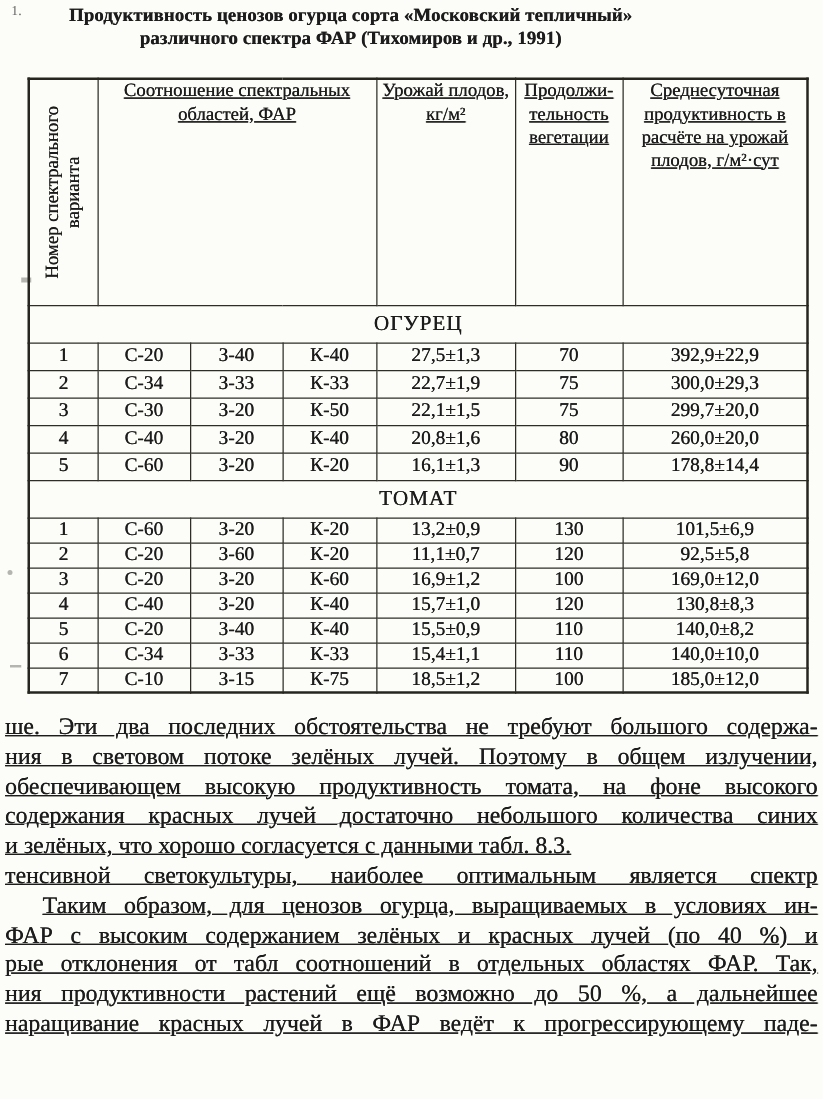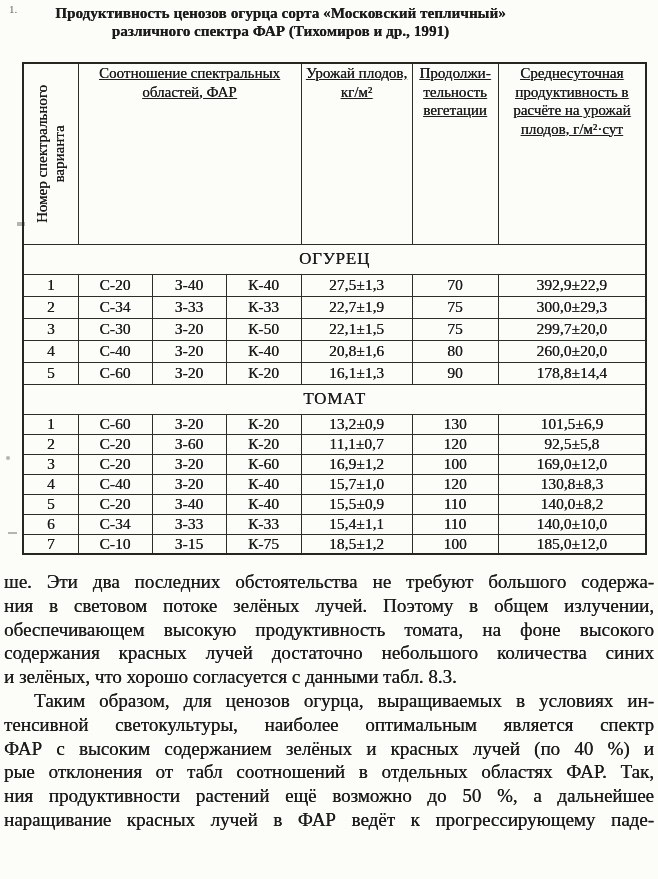--- a/index.html
+++ b/index.html
@@ -80,20 +80,21 @@
     line-height: 1;
     vertical-align: middle;
   }
   tr.data-row.cuc { height: 22px; }
   tr.data-row.tom { height: 20px; }
   .body-text {
     position: absolute;
     left: 4px; top: 570px;
     width: 650px;
     font-size: 19px;
+    text-decoration: underline;
   }
   .bline {
     height: 23.8px;
     line-height: 23.8px;
     text-align: justify;
     text-align-last: justify;
     white-space: nowrap;
   }
   .bline.no-just { text-align-last: left; }
 </style>
@@ -252,21 +253,21 @@
         </tr>
       </tbody>
   </table>
 
   <div class="body-text">
       <div class="bline">ше. Эти два последних обстоятельства не требуют большого содержа-</div>
       <div class="bline">ния в световом потоке зелёных лучей. Поэтому в общем излучении,</div>
       <div class="bline">обеспечивающем высокую продуктивность томата, на фоне высокого</div>
       <div class="bline">содержания красных лучей достаточно небольшого количества синих</div>
       <div class="bline no-just">и зелёных, что хорошо согласуется с данными табл. 8.3.</div>
+      <div class="bline">тенсивной светокультуры, наиболее оптимальным является спектр</div>
       <div class="bline" style="padding-left: 30px;">Таким образом, для ценозов огурца, выращиваемых в условиях ин-</div>
-      <div class="bline">тенсивной светокультуры, наиболее оптимальным является спектр</div>
       <div class="bline">ФАР с высоким содержанием зелёных и красных лучей (по 40 %) и</div>
       <div class="bline">рые отклонения от табл соотношений в отдельных областях ФАР. Так,</div>
       <div class="bline">ния продуктивности растений ещё возможно до 50 %, а дальнейшее</div>
       <div class="bline">наращивание красных лучей в ФАР ведёт к прогрессирующему паде-</div>
     </div>
 
 </div>
 
 </body></html>

